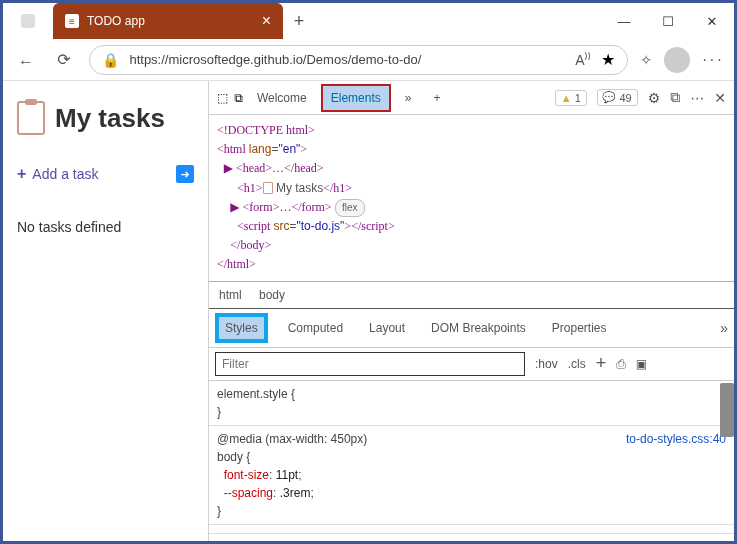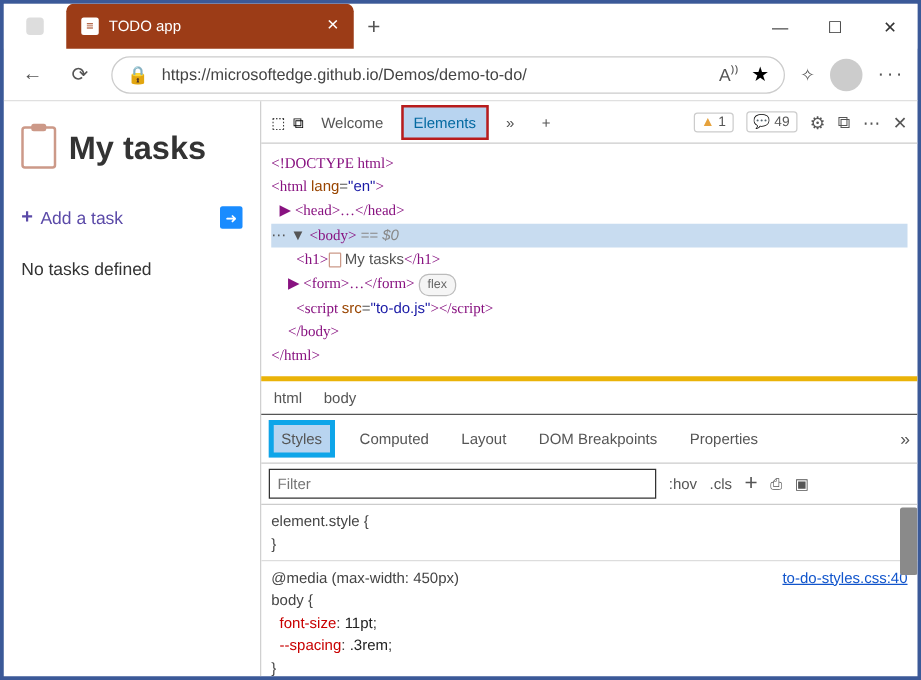--- a/index.html
+++ b/index.html
@@ -27,56 +27,56 @@
 
 
 .content { display: flex; height: calc(100% - 78px); }
 .page { width: 205px; padding: 20px 14px; }
 .page h1 { font-size: 26px; font-weight: 800; color: #333; display: flex; align-items: center; gap: 10px; }
 .clipboard-icon { width: 28px; height: 34px; background: #fff; border: 2px solid #c98; border-radius: 3px; position: relative; }
 .clipboard-icon::before { content: ''; position: absolute; top: -4px; left: 6px; width: 12px; height: 6px; background: #c98; border-radius: 2px; }
 .add-task { display: flex; align-items: center; gap: 6px; margin-top: 30px; color: #5b4aa8; font-size: 14px; }
 .add-task .plus { font-size: 16px; font-weight: bold; }
 .arrow-box { margin-left: auto; width: 18px; height: 18px; background: #1a8cff; color: #fff; font-size: 11px; display: flex; align-items: center; justify-content: center; border-radius: 2px; }
-.empty { margin-top: 24px; font-size: 14px; color: #333; }
+.empty { margin-top: 36px; font-size: 14px; color: #333; }
 
 
 .devtools { flex: 1; border-left: 1px solid #d0d0d0; display: flex; flex-direction: column; font-size: 12px; }
 .dt-tabs { height: 34px; display: flex; align-items: center; padding: 0 8px; gap: 6px; border-bottom: 1px solid #ccc; }
 .dt-tab { padding: 5px 8px; color: #555; }
 .dt-tab.active { background: #b8d4f0; border: 2px solid #b91c1c; color: #0369a1; }
 .dt-status { display: flex; align-items: center; gap: 3px; border: 1px solid #ccc; border-radius: 3px; padding: 1px 5px; font-size: 11px; }
 .dt-right { margin-left: auto; display: flex; align-items: center; gap: 10px; color: #555; font-size: 14px; }
 .warn-tri { color: #e6a23c; }
 
 .dom-tree { padding: 6px 8px; font-family: Consolas, monospace; font-size: 12px; color: #555; line-height: 1.6; }
 .dom-tree .tag { color: #881280; font-family: Liberation Serif, serif; }
 .dom-tree .attr { color: #994500; }
 .dom-tree .val { color: #1a1aa6; }
 .dom-line { white-space: pre; }
 .selected { background: #c8dcf0; }
 .dollar { color: #888; font-style: italic; }
 .pill { display:inline-block; border:1px solid #bbb; border-radius: 8px; padding: 0 6px; font-size: 10px; color:#666; background:#f5f5f5;}
 .clipboard-mini { display:inline-block; width:10px; height:12px; border:1px solid #c98; vertical-align:middle; border-radius:1px;}
 
-.breadcrumb { padding: 6px 10px; border-top: 4px solid #eab308; color: #555; border-bottom: 1px solid #555;}
+.breadcrumb { padding: 6px 10px; border-top: 1px solid #eab308; color: #555; border-bottom: 1px solid #555;}
 .breadcrumb span { margin-right: 14px; }
 
 .styles-tabs { display: flex; align-items: center; padding: 4px 6px; gap: 14px; border-bottom: 1px solid #ccc; color: #555; }
 .styles-tabs .st { padding: 4px 6px; white-space: nowrap; }
 .styles-tabs .st.active { background: #b8d4f0; border: 4px solid #0ea5e9; }
 .chev { margin-left: auto; font-size: 14px; }
 
 .filter-row { display: flex; align-items: center; padding: 4px 6px; gap: 10px; border-bottom: 1px solid #ccc; }
 .filter-input { flex: 1; max-width: 310px; height: 24px; border: 1px solid #333; padding: 0 6px; font-size: 12px; }
 .fr-item { color: #555; font-size: 12px; }
 
 .rules { flex: 1; overflow: hidden; font-family: Consolas, monospace; font-size: 12px; color: #444; position: relative; }
 .rule-block { padding: 4px 8px; border-bottom: 1px solid #ddd; line-height: 1.5; }
-.src { float: right; color: #1155cc; text-decoration: underline; }
+.src { float: right; color: #1155cc; }
 .prop { color: #c80000; }
 .pval { color: #222; }
 .scrollbar-thumb { position: absolute; right: 0; top: 2px; width: 14px; height: 54px; background: #8a8a8a; border-radius: 2px; }
 </style>
 </head>
 <body>
 
 <div class="titlebar">
   <div class="tab-spacer">
       <div class="edge-dot"></div>
@@ -144,21 +144,20 @@
         <span>⧉</span>
         <span>⋯</span>
         <span>✕</span>
       </div>
     </div>
 
     <div class="dom-tree">
       <div class="dom-line"><span class="tag">&lt;!DOCTYPE html&gt;</span></div>
       <div class="dom-line"><span class="tag">&lt;html </span><span class="attr">lang</span>=<span class="val">"en"</span><span class="tag">&gt;</span></div>
       <div class="dom-line">  <span class="tag">▶ &lt;head&gt;…&lt;/head&gt;</span></div>
-      <div class="dom-line selected"><span>⋯ ▼ </span><span class="tag">&lt;body&gt;</span><span class="dollar"> == $0</span></div>
       <div class="dom-line">      <span class="tag">&lt;h1&gt;</span><span class="clipboard-mini"></span><span> My tasks</span><span class="tag">&lt;/h1&gt;</span></div>
       <div class="dom-line">    <span class="tag">▶ &lt;form&gt;…&lt;/form&gt;</span> <span class="pill">flex</span></div>
       <div class="dom-line">      <span class="tag">&lt;script </span><span class="attr">src</span>=<span class="val">"to-do.js"</span><span class="tag">&gt;</span><span class="tag">&lt;/script&gt;</span></div>
       <div class="dom-line">    <span class="tag">&lt;/body&gt;</span></div>
       <div class="dom-line"><span class="tag">&lt;/html&gt;</span></div>
     </div>
 
     <div class="breadcrumb">
       <span>html</span>
       <span>body</span>

